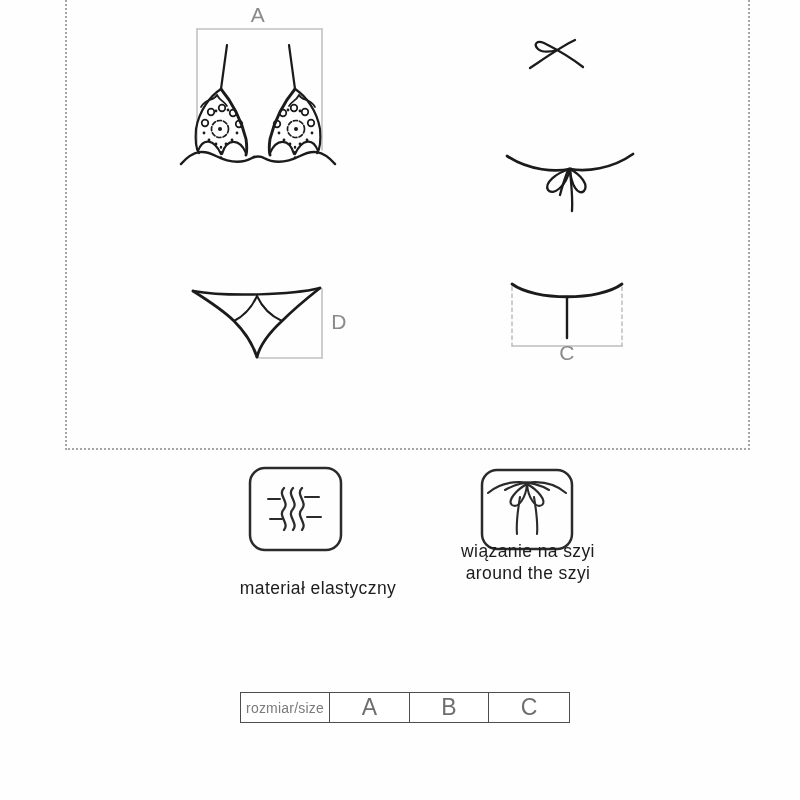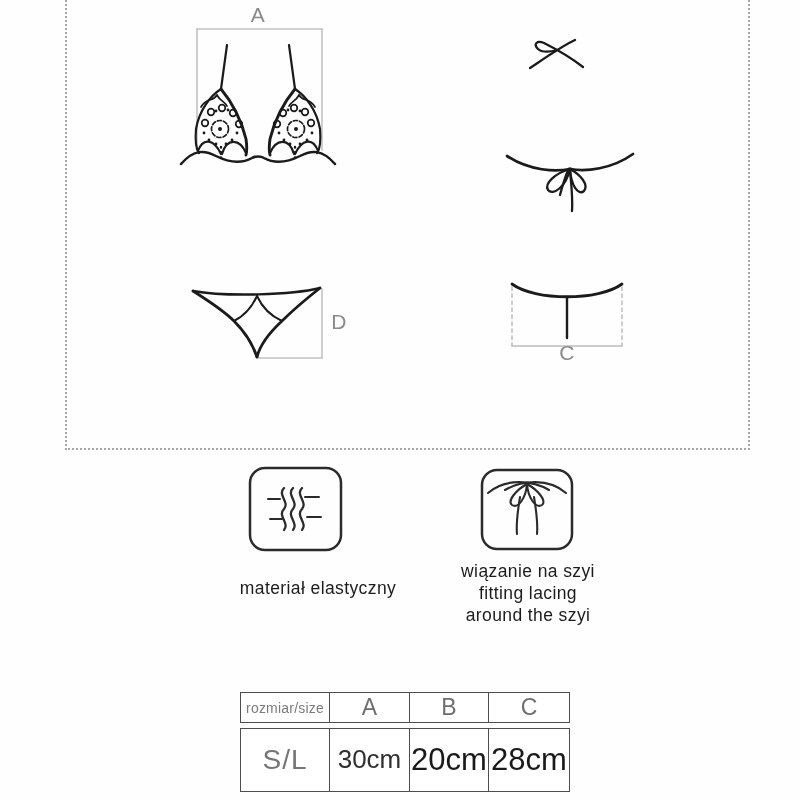--- a/index.html
+++ b/index.html
@@ -166,34 +166,27 @@
     </g>
   </svg>
 
   <div class="measure-label" style="left:245px;top:4px;width:26px;">A</div>
   <div class="measure-label" style="left:326px;top:311px;width:26px;">D</div>
   <div class="measure-label" style="left:554px;top:342px;width:26px;">C</div>
 
   <div class="caption" style="left:188px;top:577px;">
     <div>materiał elastyczny</div>
   </div>
-  <div class="caption" style="left:398px;top:560px;">
+  <div class="caption" style="left:398px;top:540px;">
     <div>wiązanie na szyi</div>
-    <div>fitting lacing</div>
     <div>around the szyi</div>
   </div>
 
   <div class="size-table">
     <div class="t-row header">
       <div class="t-cell c0 hdr-size">rozmiar/size</div>
       <div class="t-cell c1 hdr-letter">A</div>
       <div class="t-cell c2 hdr-letter">B</div>
       <div class="t-cell c3 hdr-letter">C</div>
     </div>
-    <div class="t-row data">
-      <div class="t-cell c0 row-size">S/L</div>
-      <div class="t-cell c1 val-a">30cm</div>
-      <div class="t-cell c2 val-b">20cm</div>
-      <div class="t-cell c3 val-c">28cm</div>
-    </div>
   </div>
 
 </div>
 
 </body></html>

